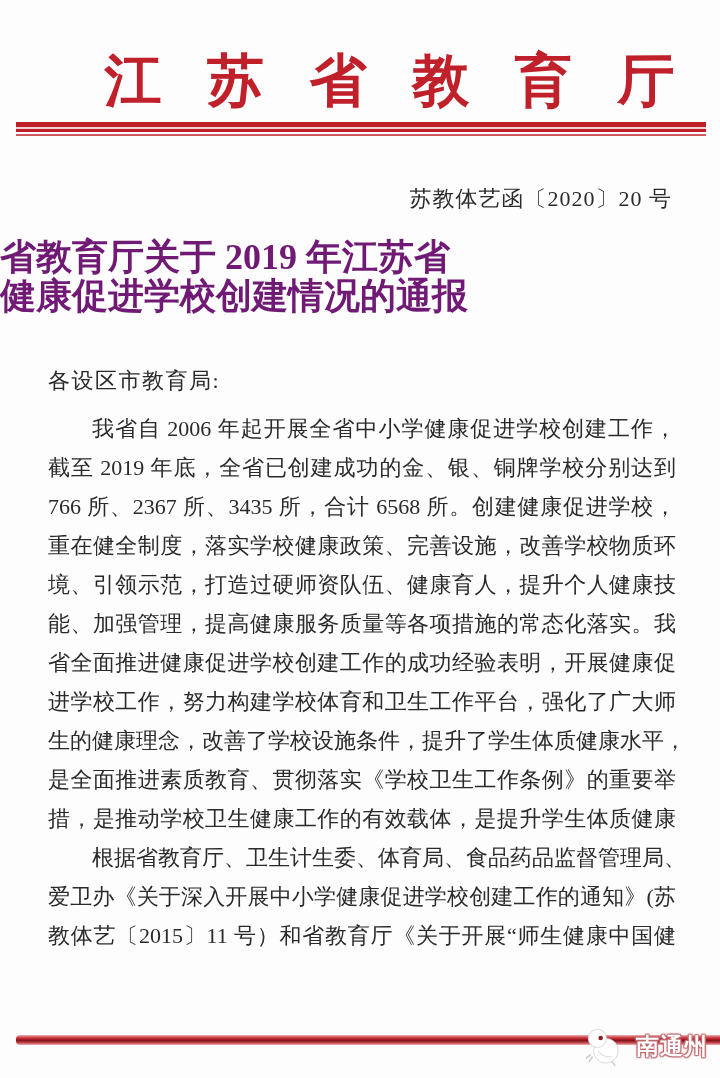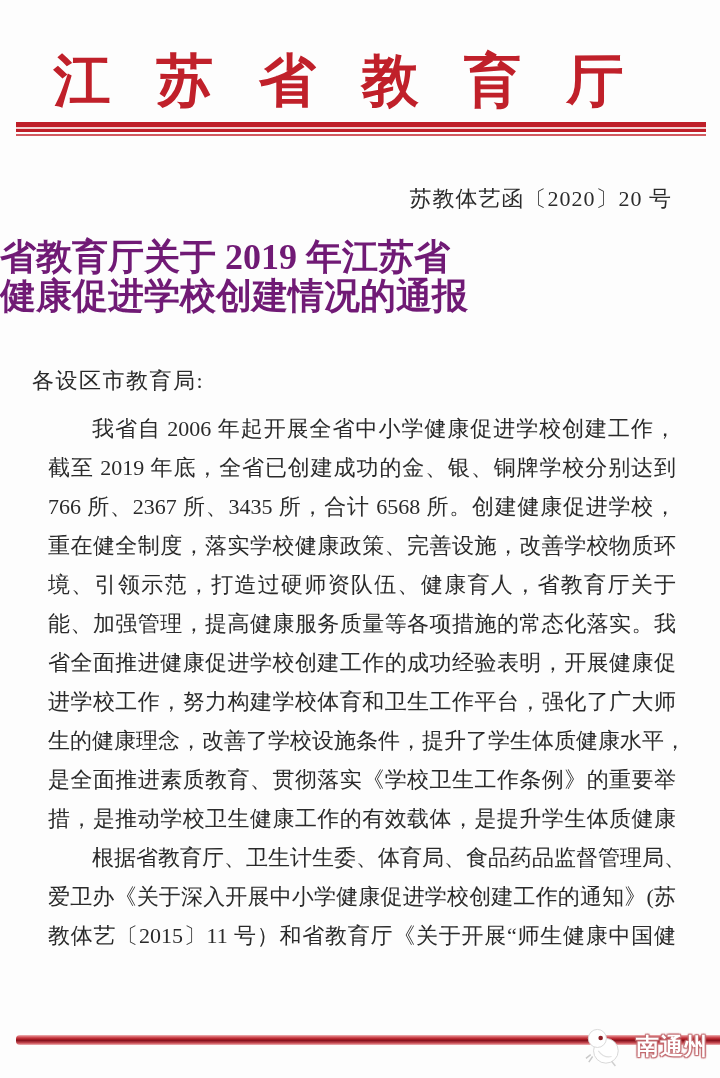--- a/index.html
+++ b/index.html
@@ -10,21 +10,21 @@
     margin: 0 auto;
     background: #fdfdfd;
     overflow: hidden;
     font-family: "Liberation Serif", "DejaVu Serif", serif;
   }
 
   
   .org-name {
     position: absolute;
     top: 50px; left: 8px; right: 0;
-    text-align: left;
+    text-align: right;
     font-size: 57px;
     line-height: 62px;
     font-weight: bold;
     color: #c0202a;
     letter-spacing: 0.80em;
     text-indent: 0.80em;
     white-space: nowrap;
   }
 
   
@@ -49,21 +49,21 @@
     top: 238px; left: 0; right: 0;
     text-align: left;
     font-size: 36px;
     line-height: 39px;
     font-weight: bold;
     color: #701a75;
   }
 
   .salutation {
     position: absolute;
-    top: 366px; left: 32px;
+    top: 366px; left: 48px;
     font-size: 22px;
     color: #2a2a2a;
     letter-spacing: 1.5px;
   }
 
   .body-text {
     position: absolute;
     top: 409px; left: 48px;
     width: 628px;
     font-size: 22px;
@@ -133,21 +133,21 @@
   </div>
 
   <div class="salutation">各设区市教育局:</div>
 
   <div class="body-text">
     <div>
       <div class="line indent">我省自 2006 年起开展全省中小学健康促进学校创建工作，</div>
       <div class="line">截至 2019 年底，全省已创建成功的金、银、铜牌学校分别达到</div>
       <div class="line">766 所、2367 所、3435 所，合计 6568 所。创建健康促进学校，</div>
       <div class="line">重在健全制度，落实学校健康政策、完善设施，改善学校物质环</div>
-      <div class="line">境、引领示范，打造过硬师资队伍、健康育人，省教育厅关于</div>
+      <div class="line">境、引领示范，打造过硬师资队伍、健康育人，提升个人健康技</div>
       <div class="line">能、加强管理，提高健康服务质量等各项措施的常态化落实。我</div>
       <div class="line">省全面推进健康促进学校创建工作的成功经验表明，开展健康促</div>
       <div class="line">进学校工作，努力构建学校体育和卫生工作平台，强化了广大师</div>
       <div class="line">生的健康理念，改善了学校设施条件，提升了学生体质健康水平，</div>
       <div class="line">是全面推进素质教育、贯彻落实《学校卫生工作条例》的重要举</div>
       <div class="line">措，是推动学校卫生健康工作的有效载体，是提升学生体质健康</div>
     </div>
     <div>
       <div class="line indent">根据省教育厅、卫生计生委、体育局、食品药品监督管理局、</div>
       <div class="line">爱卫办《关于深入开展中小学健康促进学校创建工作的通知》(苏</div>

